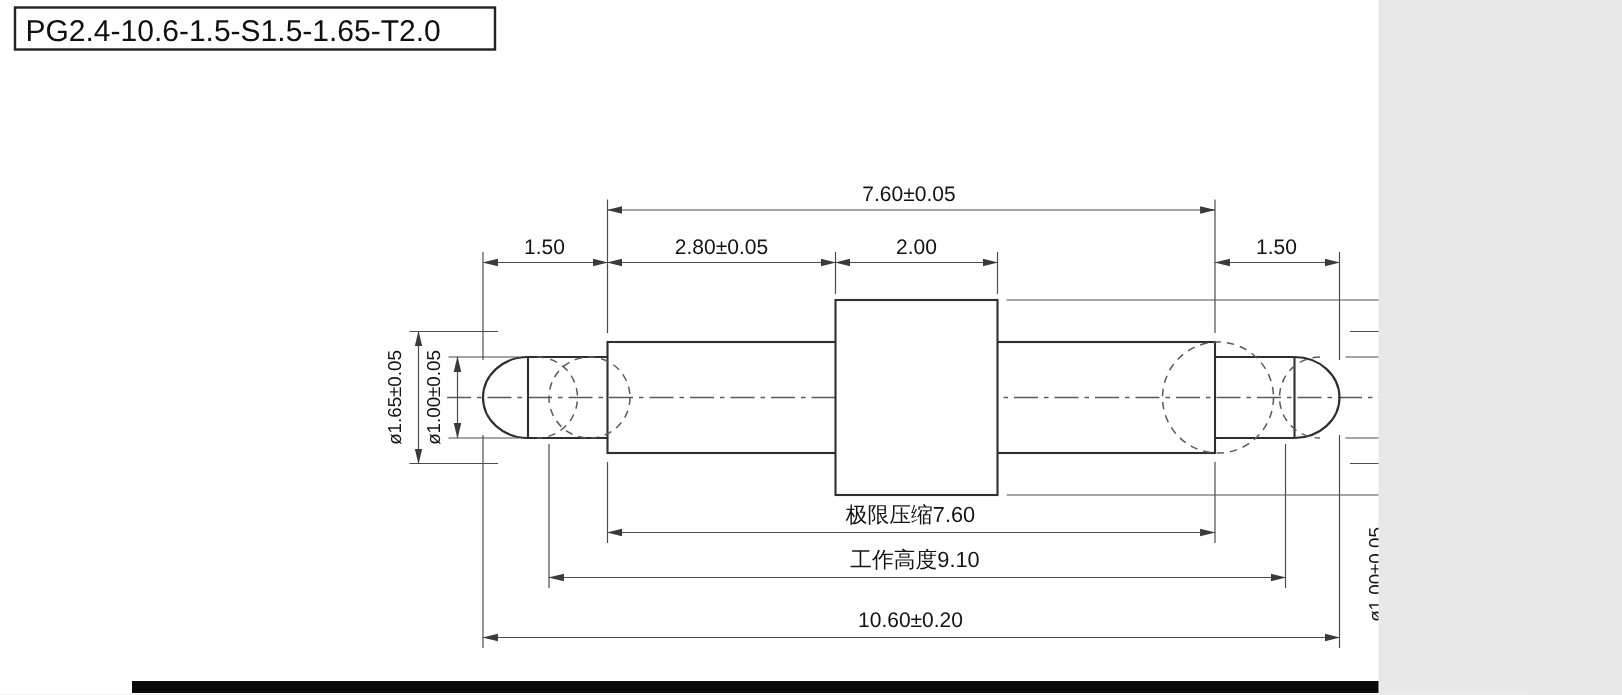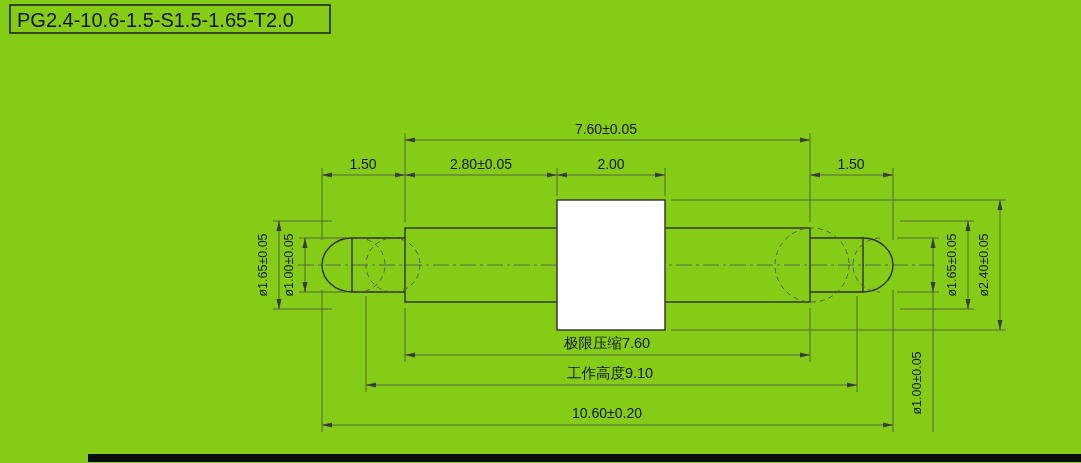--- a/index.html
+++ b/index.html
@@ -1,20 +1,20 @@
 <!DOCTYPE html>
 <html><head>
 <meta charset="utf-8">
 <style>
   html, body { margin: 0; padding: 0; background: #e8e8e8; }
   .sheet {
     position: relative;
-    width: 1081px;
+    width: 919px;
     height: 463px;
-    background: #84cc16;
+    background: #ffffff;
     overflow: hidden;
     font-family: "Liberation Sans", sans-serif;
   }
   svg { display: block; }
   .part   { stroke: #2e2e2e; stroke-width: 1.4; fill: none; }
   .flange { stroke: #2e2e2e; stroke-width: 1.4; fill: #ffffff; }
   .hid    { stroke: #5a5a5a; stroke-width: 1;   fill: none; stroke-dasharray: 5 4; }
   .cl     { stroke: #5a5a5a; stroke-width: 0.9; fill: none; stroke-dasharray: 16 4 3 4; }
   .ext    { stroke: #4c4c4c; stroke-width: 0.8; fill: none; }
   .dim    { stroke: #4c4c4c; stroke-width: 0.8; fill: none; }

